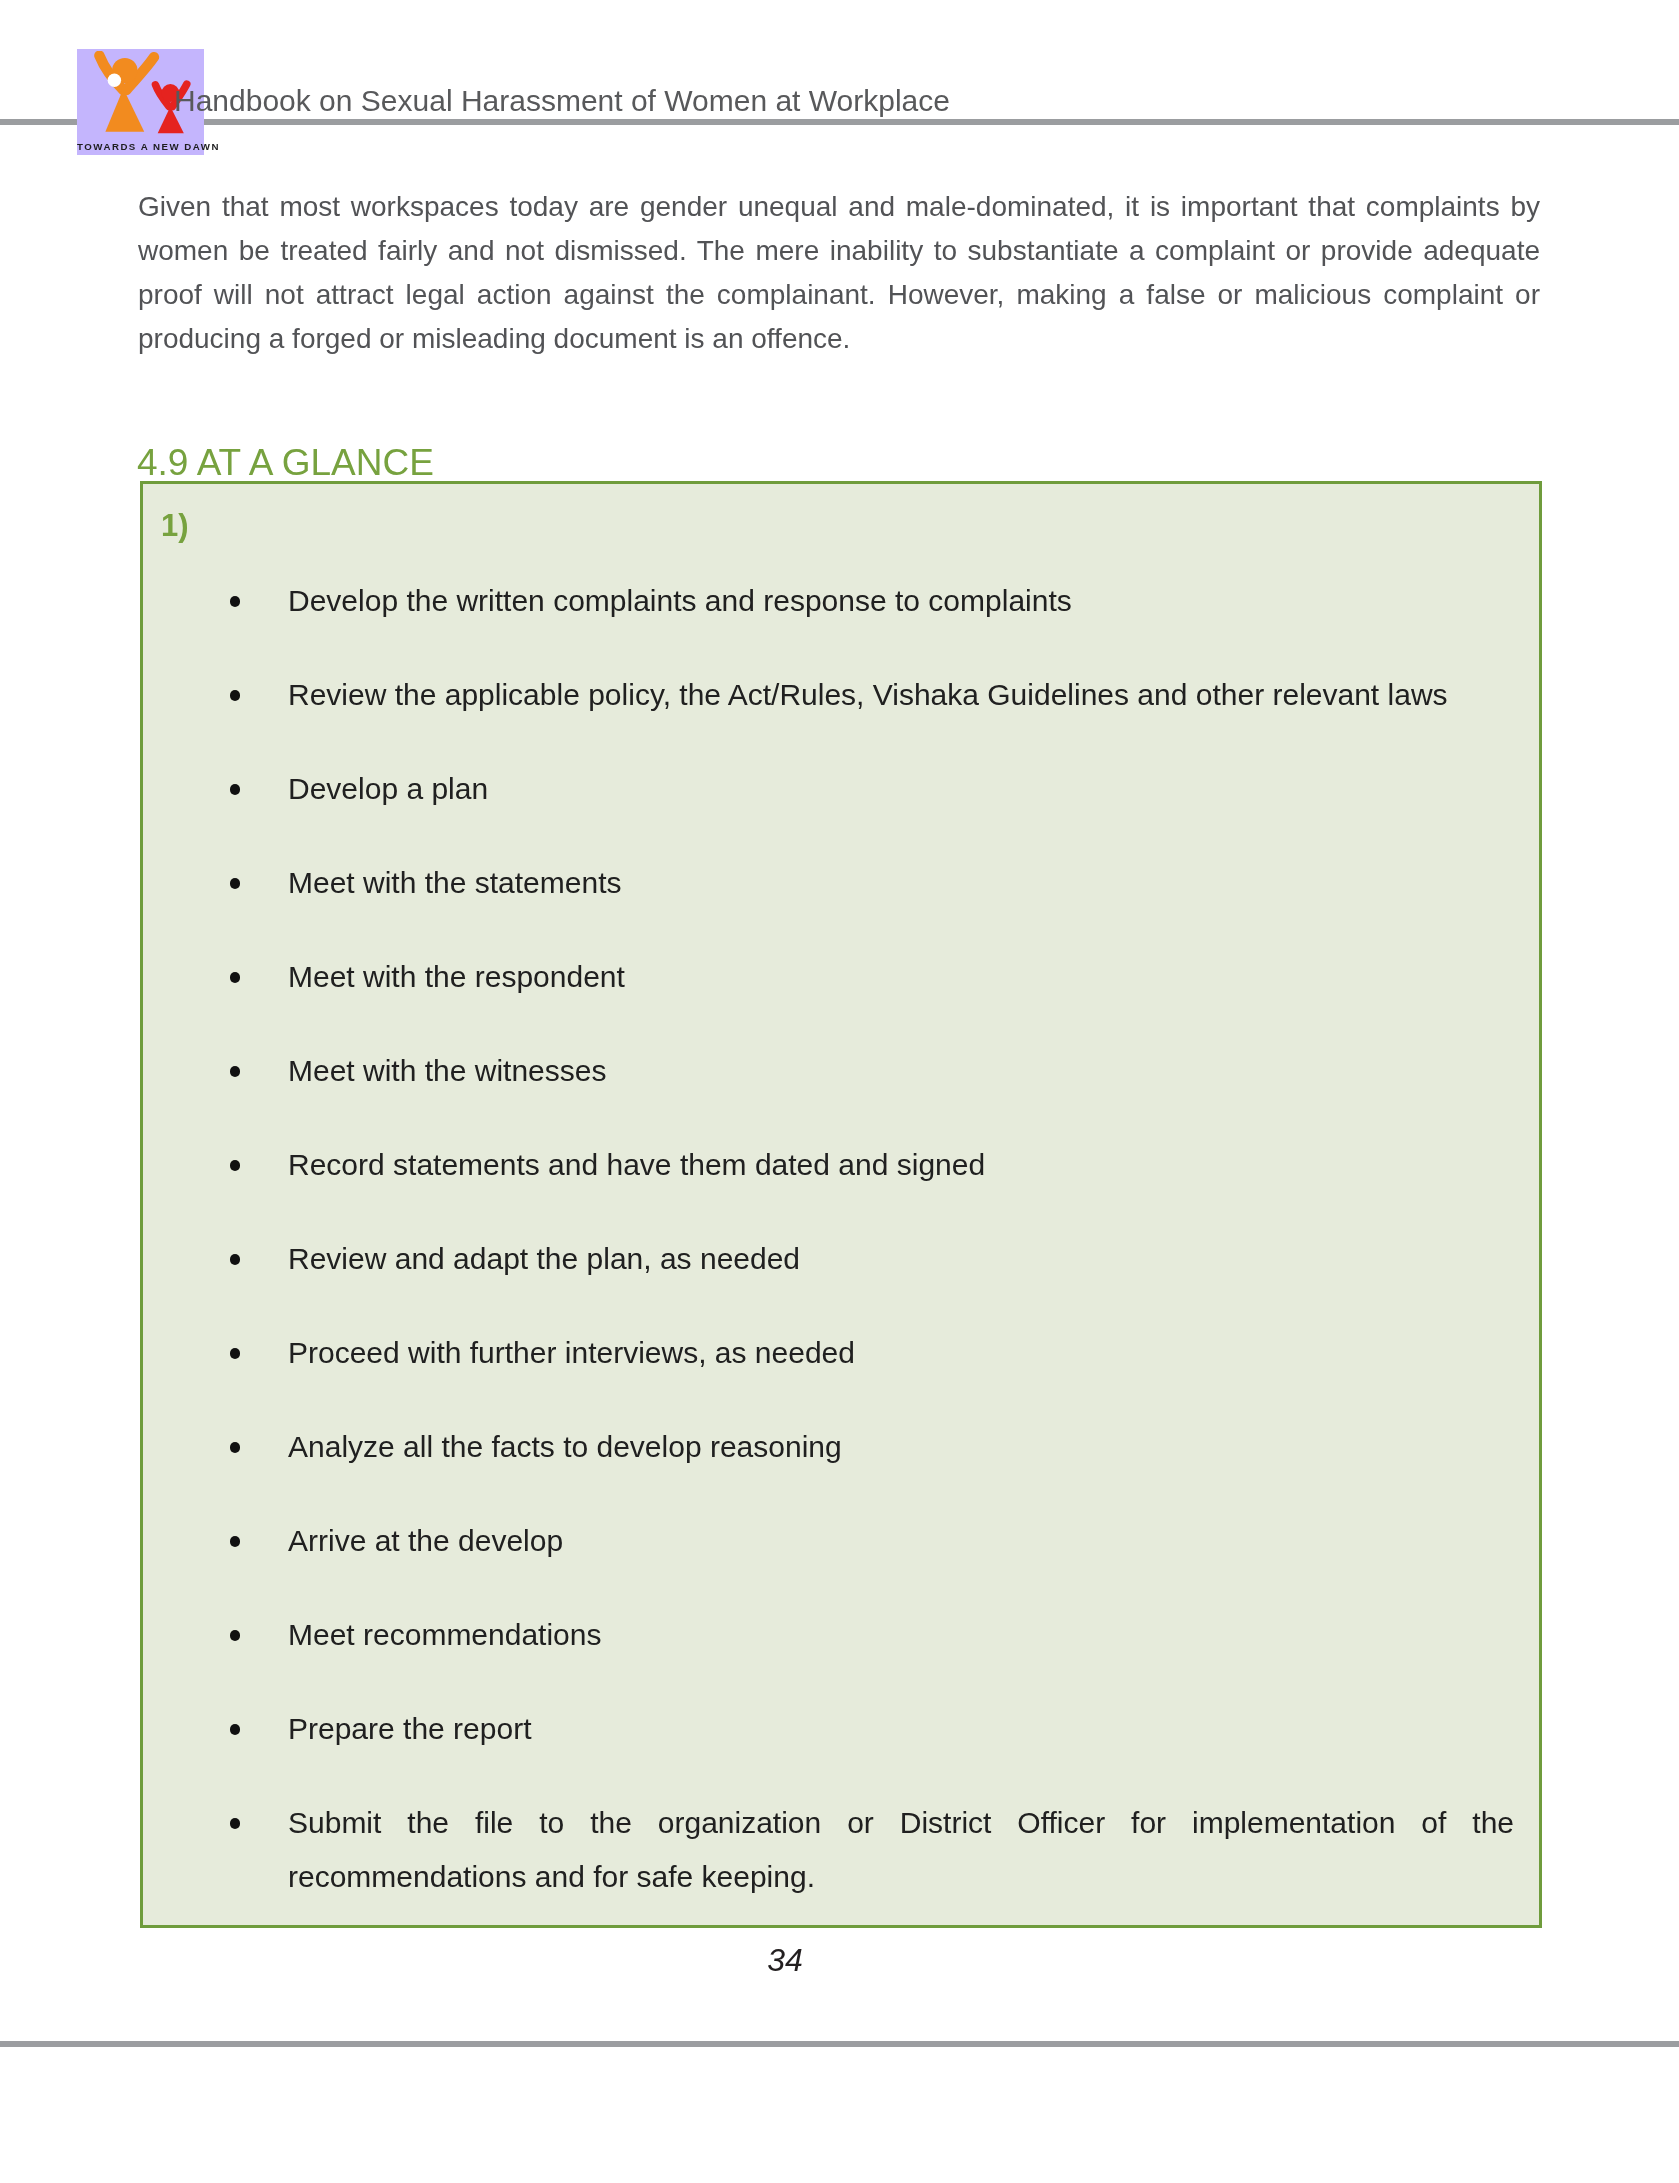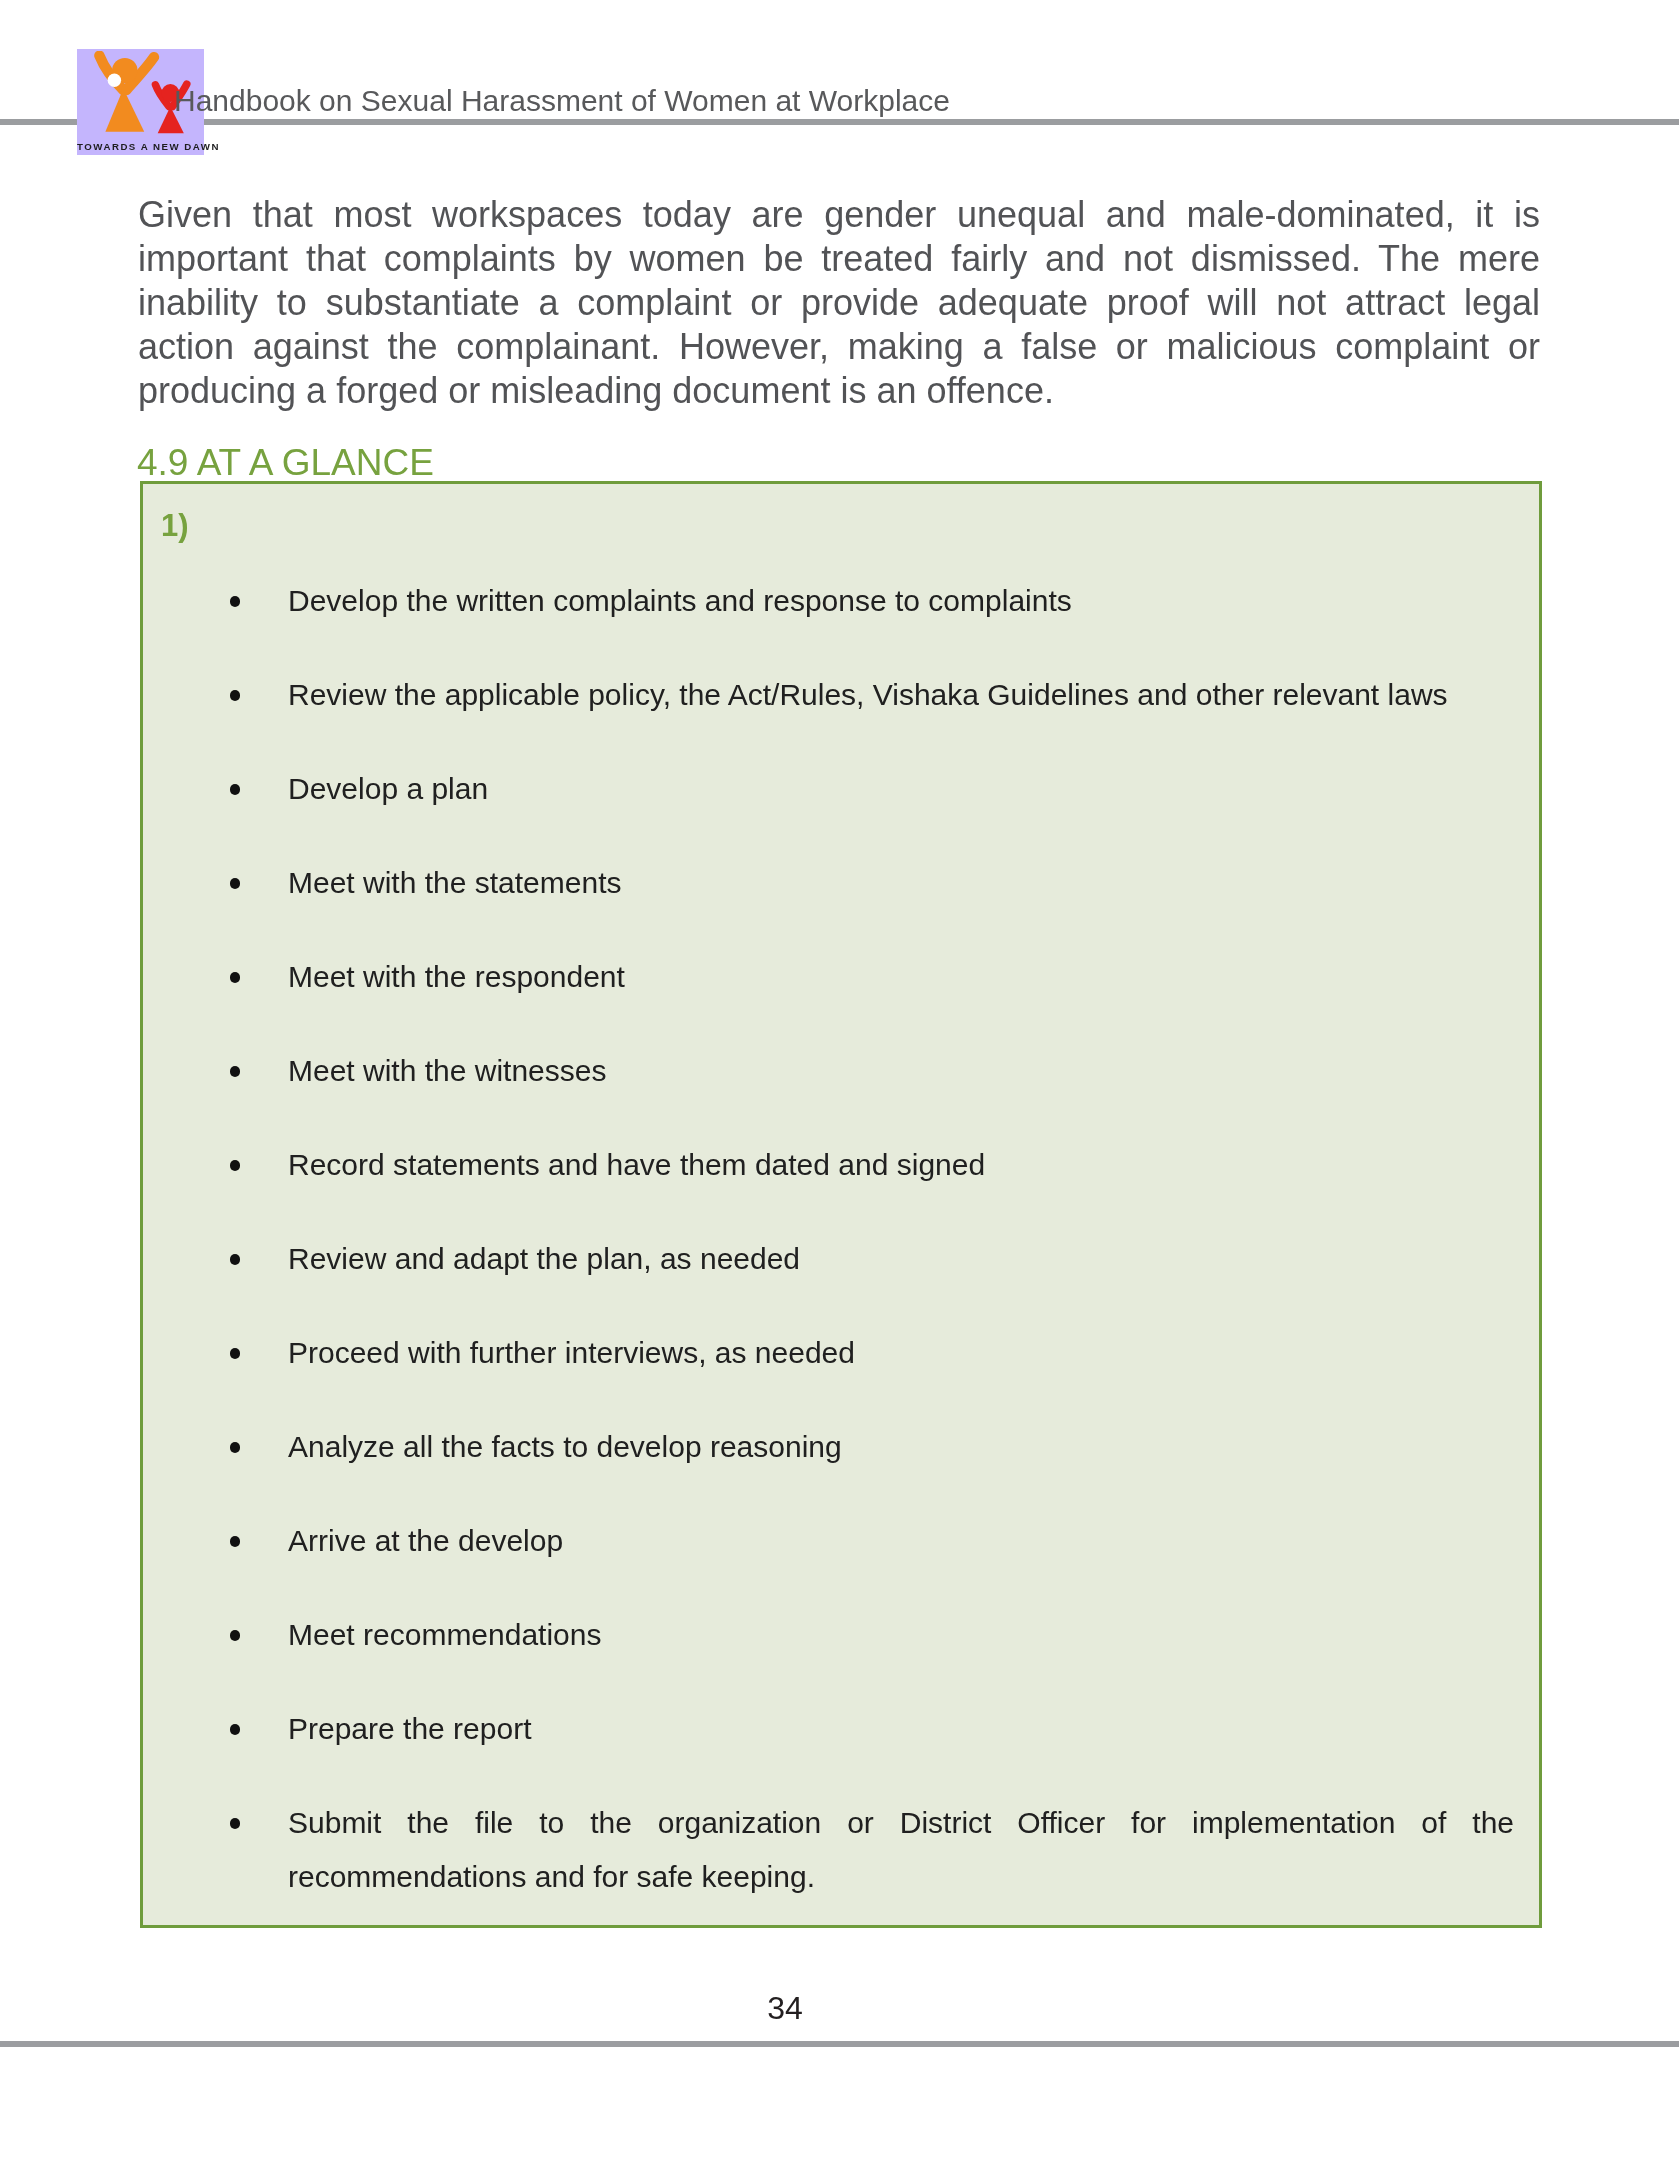--- a/index.html
+++ b/index.html
@@ -21,21 +21,21 @@
     margin-top:3px;font-size:9.7px;font-weight:bold;letter-spacing:1.5px;
     color:#1d1d1f;white-space:nowrap;
   }
   .header-title{
     position:absolute;left:174px;top:84px;font-size:30px;color:#58595b;
     letter-spacing:0px;z-index:2;white-space:nowrap;
   }
   
   .intro{
     position:absolute;left:138px;top:157px;width:1402px;
-    font-size:36px;line-height:44px;color:#525356;
+    font-size:28px;line-height:44px;color:#525356;
     text-align:justify;text-justify:inter-word;
   }
   
   .section-heading{
     position:absolute;left:137px;top:411px;
     font-size:37px;font-weight:normal;color:#77a23f;white-space:nowrap;
   }
   
   .checklist-box{
     position:absolute;left:140px;top:481px;width:1402px;height:1447px;
@@ -59,22 +59,22 @@
   ul.checklist li .dot{
     position:absolute;left:0;top:22.4px;width:10.4px;height:10.4px;
     border-radius:50%;background:#111111;
   }
   
   .footer-rule{
     position:absolute;left:0;top:2041px;width:1679px;height:6px;
     background:#9b9da0;
   }
   .page-number{
-    position:absolute;left:0;top:1990px;width:1570px;text-align:center;
-    font-size:32px;color:#231f20;
+    position:absolute;left:0;top:1942px;width:1570px;text-align:center;
+    font-size:32px;color:#231f20;font-style:italic;
   }
 </style>
 </head>
 <body>
 
 <div class="header-rule"></div>
 
 <div class="logo">
   <svg width="121" height="84" viewBox="0 0 162 112">
 

